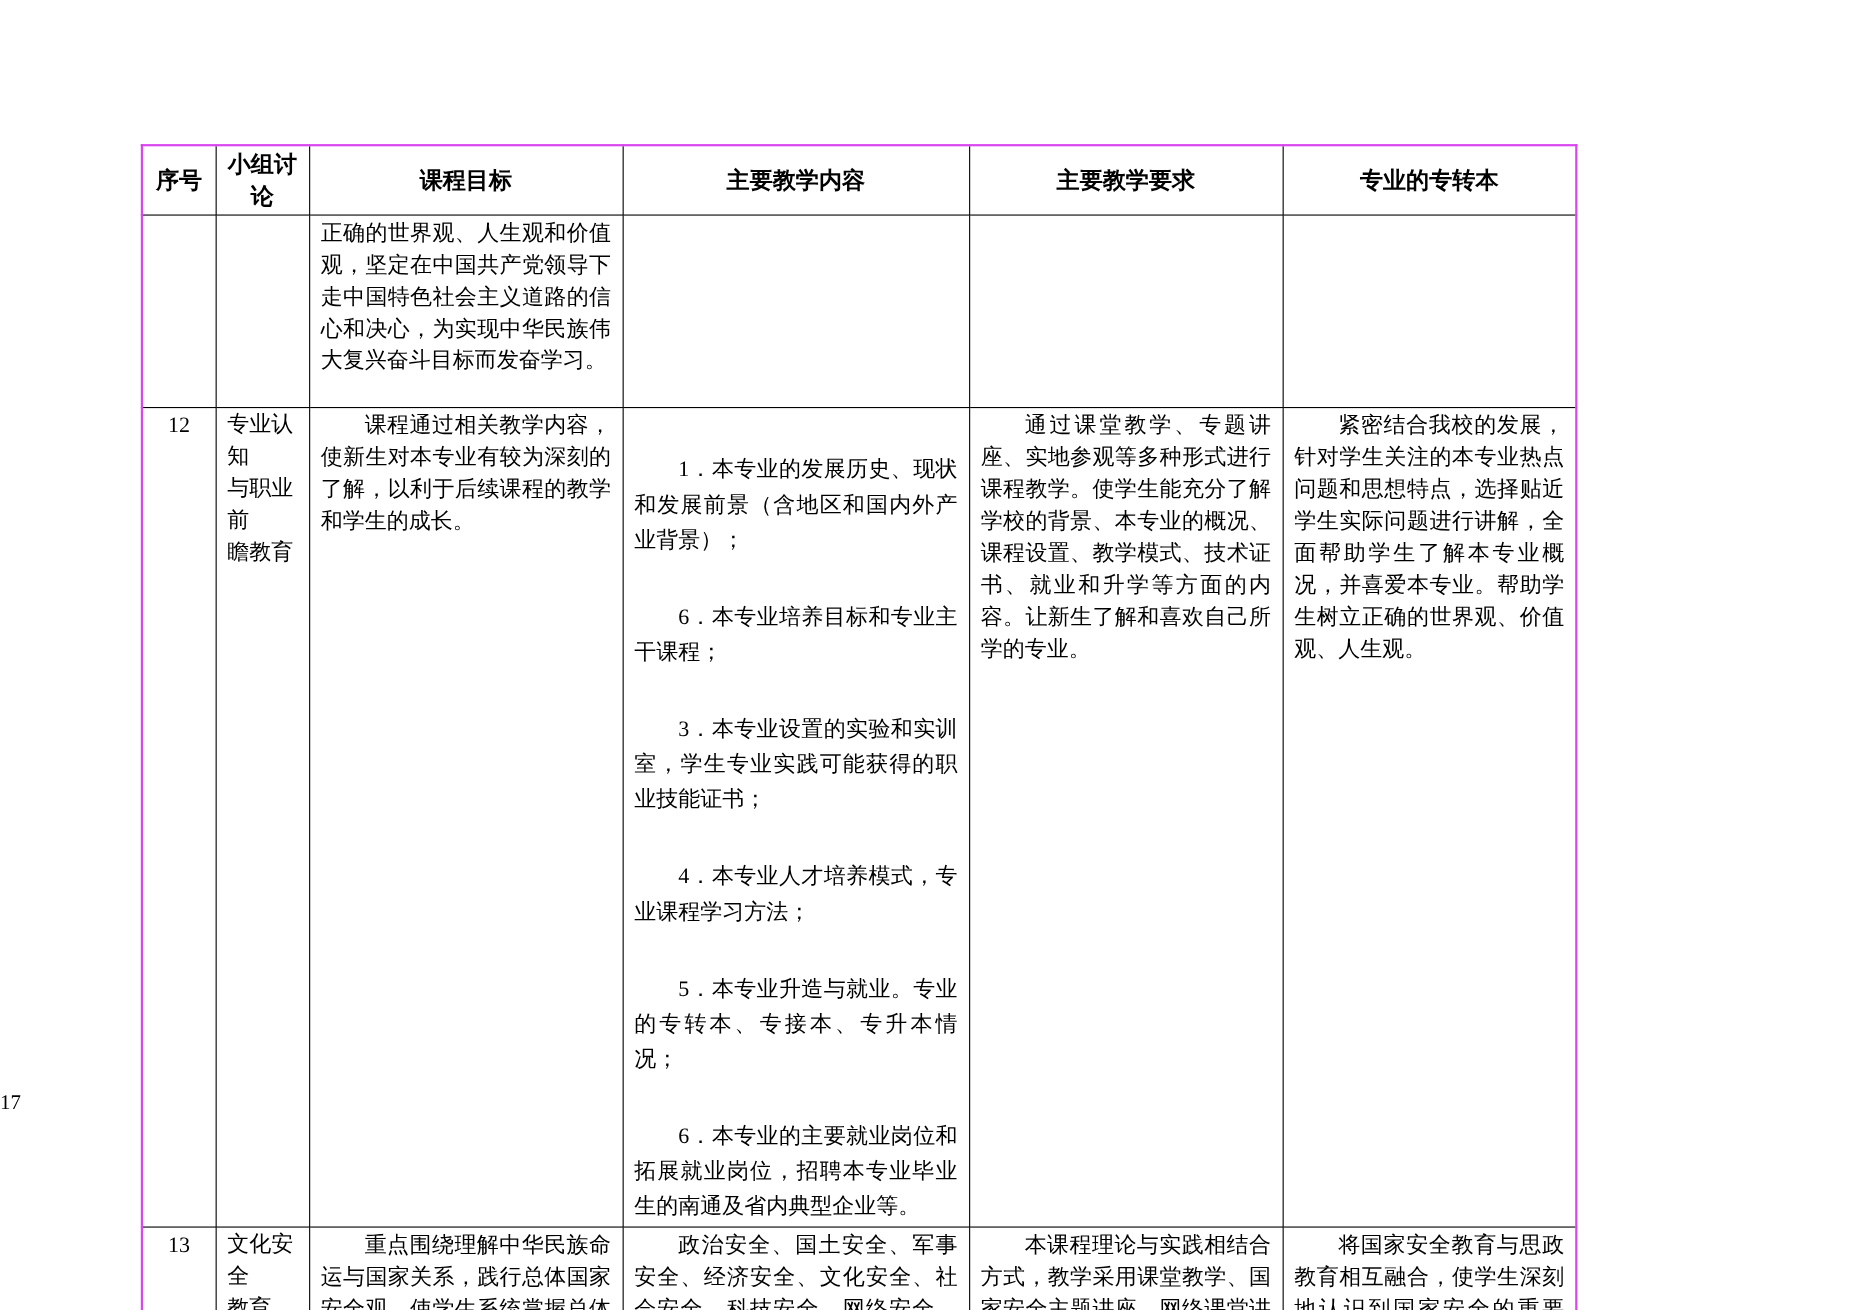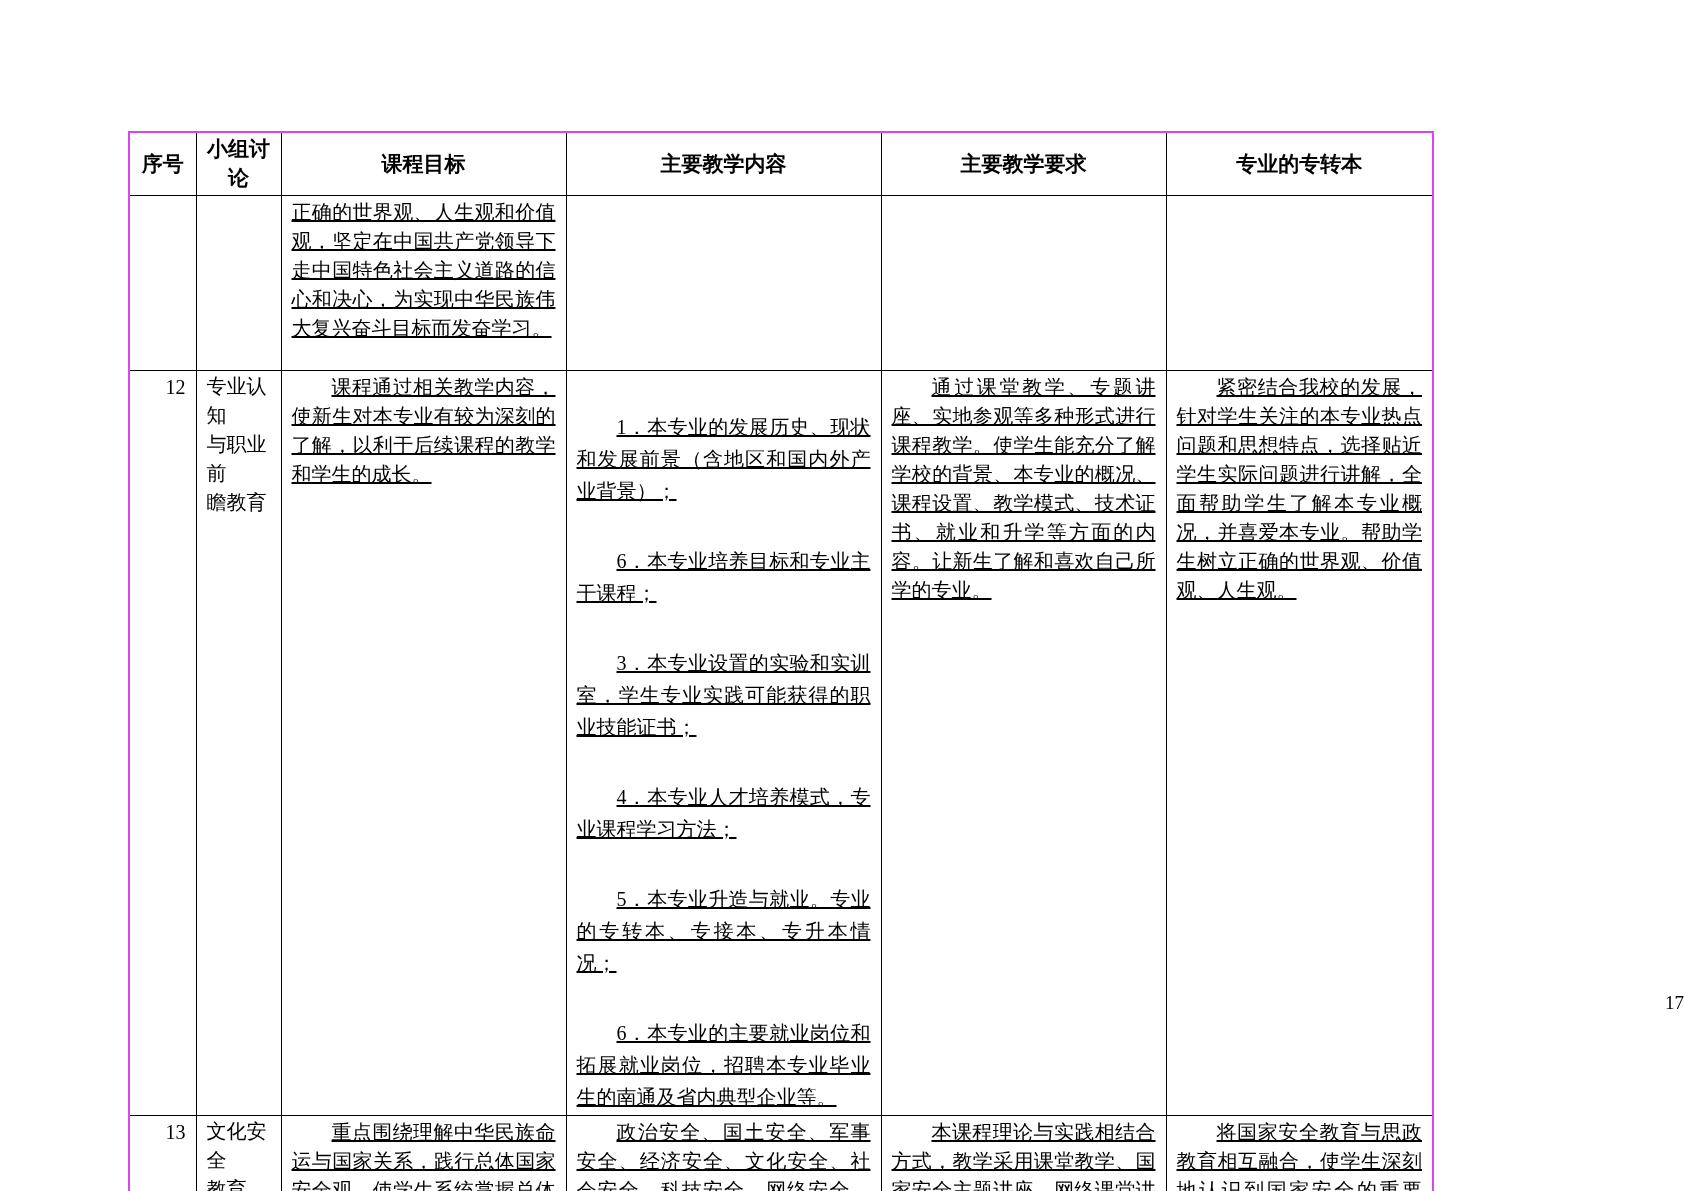--- a/index.html
+++ b/index.html
@@ -36,43 +36,42 @@
     height: 44px;
     padding: 2px 2px;
     font-size: 21px;
   }
   tr.row-cont  { height: 175px; }
   tr.row-12    { height: 435px; }
   tr.row-13    { height: 173px; }
   .para {
     margin: 0;
     text-align: justify;
-    text-decoration: underline;
   }
   .indent { text-indent: 2em; }
   .seq-cell {
-    text-align: right;
+    text-align: center;
     vertical-align: middle;
     padding: 2px 4px;
   }
   .name-cell {
     vertical-align: middle;
     white-space: pre-line;
     padding: 2px 4px 2px 8px;
     text-align: left;
     font-family: Liberation Mono, monospace;
   }
   .v-mid { vertical-align: middle; }
   .content-cell .para { line-height: 32px; margin-top: 38px; }
   .page-number {
     position: absolute;
     top: 992px;
     left: 0;
     width: 100%;
-    text-align: right;
+    text-align: left;
     font-size: 19px;
   }
 </style>
 </head>
 <body>
 
 <table class="doc-table">
   <colgroup>
     <col style="width:67px">
     <col style="width:85px">

